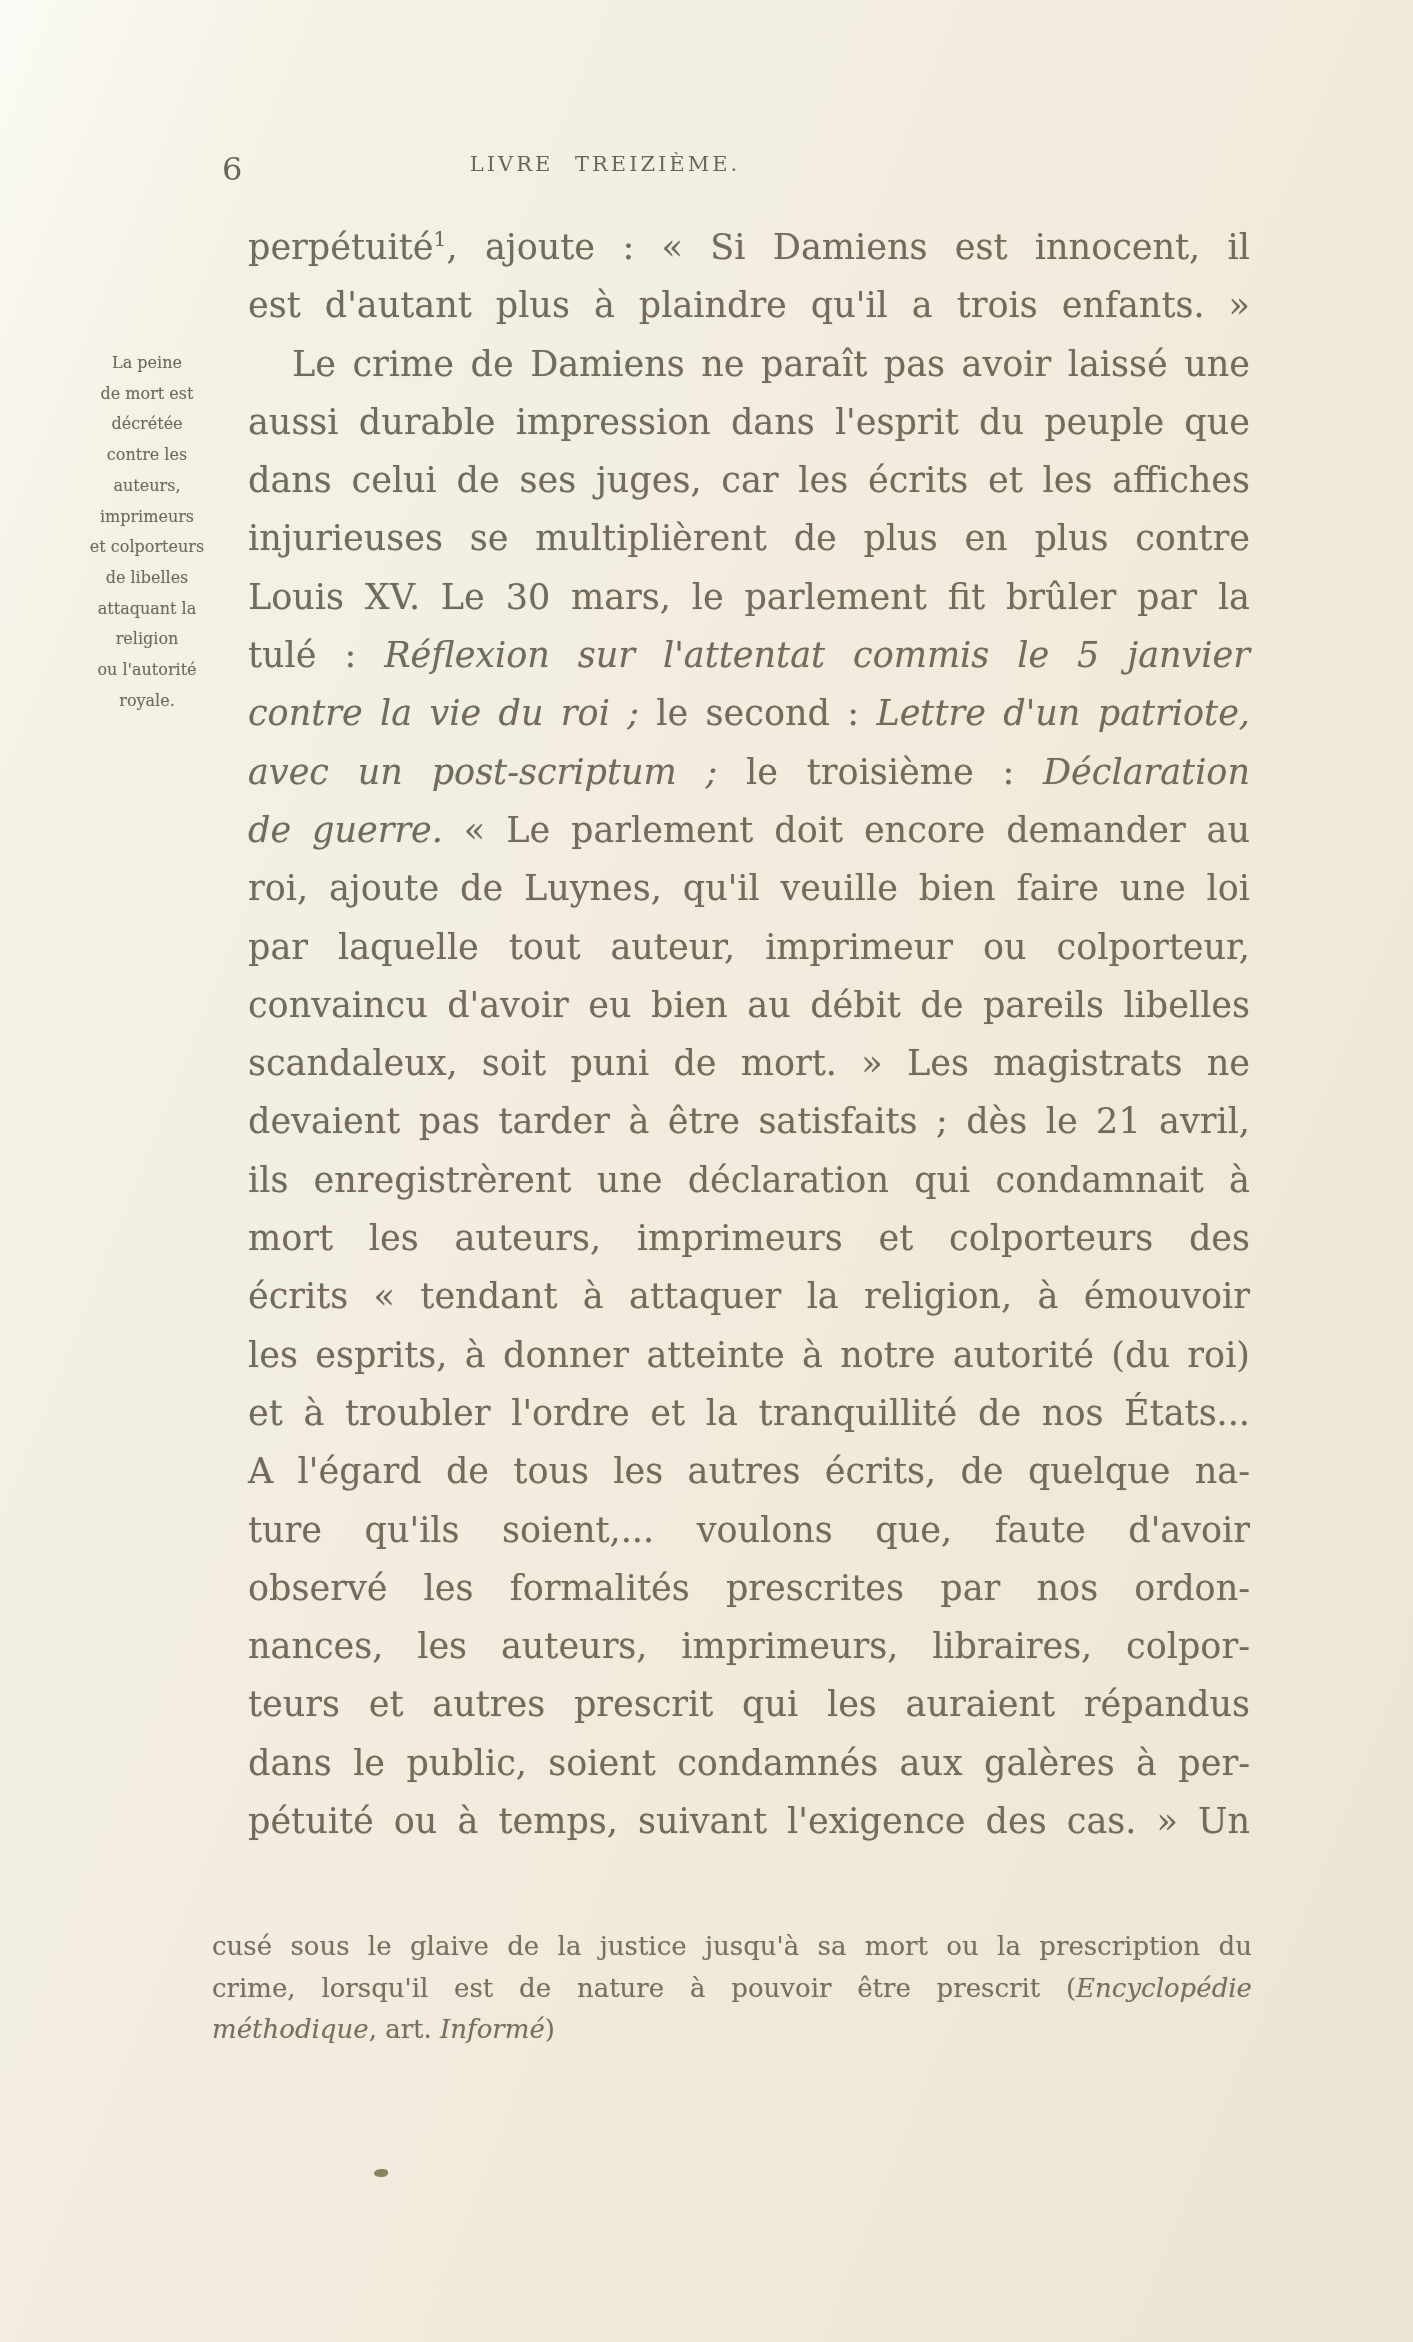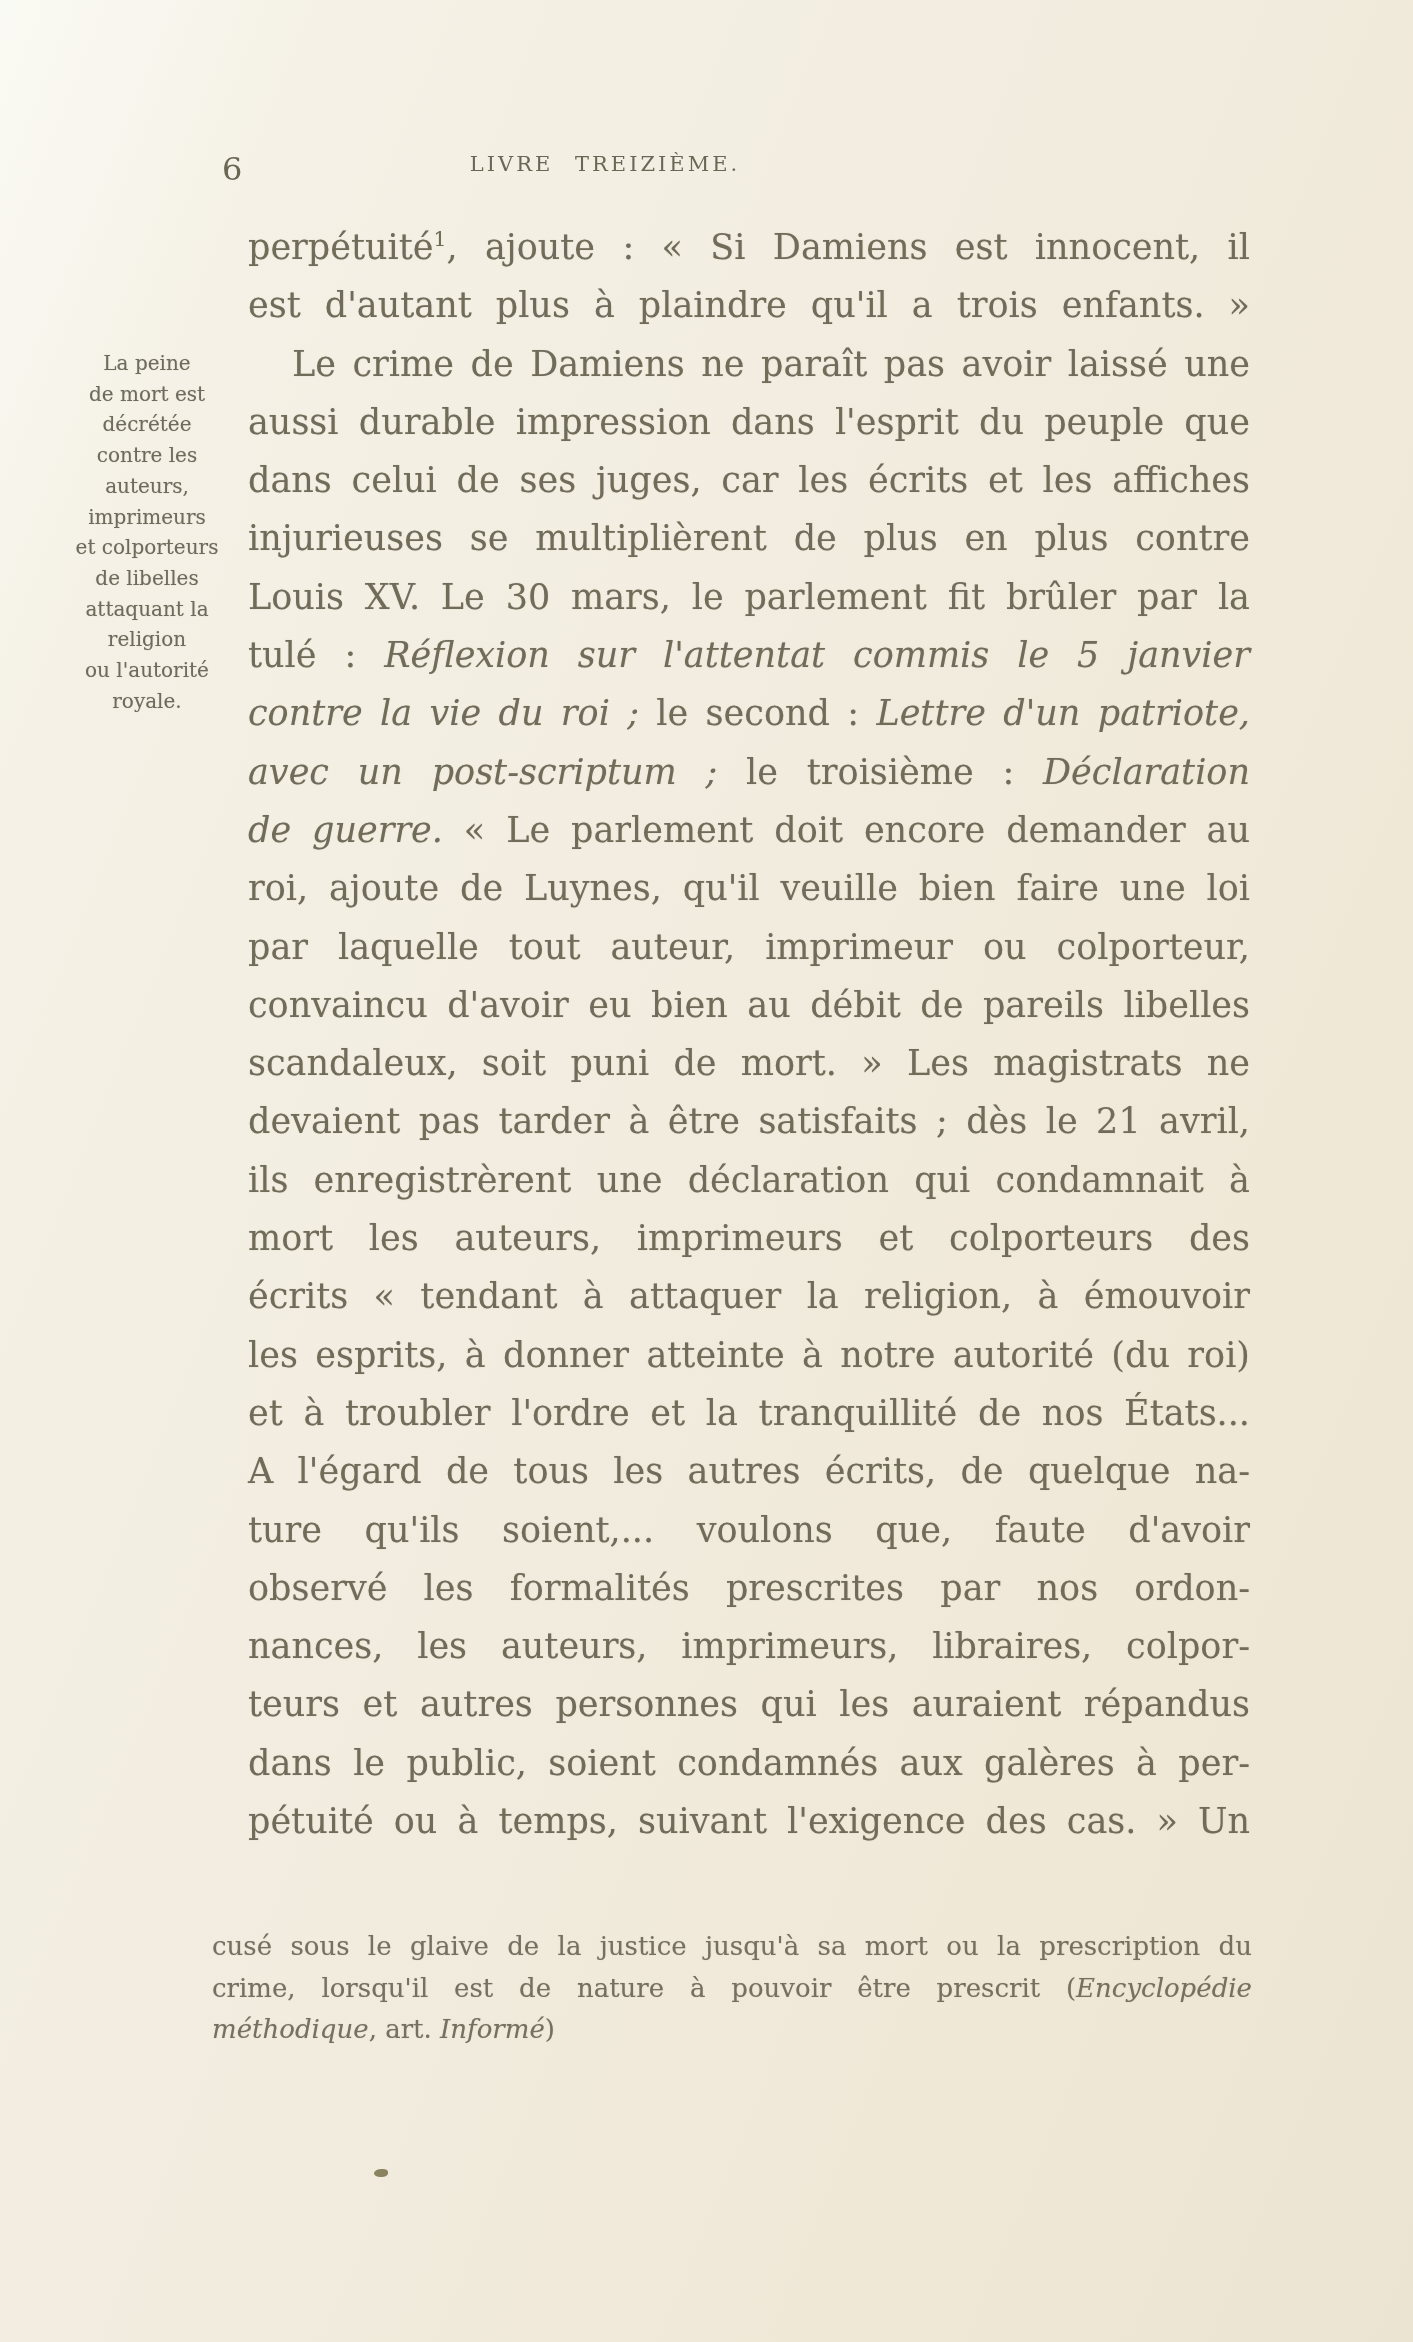--- a/index.html
+++ b/index.html
@@ -25,21 +25,21 @@
     font-size: 21px;
     letter-spacing: 3px;
     word-spacing: 12px;
     white-space: nowrap;
     color: #6b6755;
   }
   .margin-note {
     position: absolute;
     left: 48px; top: 348px;
     width: 198px;
-    font-size: 20px;
+    font-size: 16px;
     line-height: 30.7px;
     color: #6e6b5c;
     text-align: center;
   }
   .margin-note .tline { text-align: center; text-align-last: center; }
   .body-text {
     position: absolute;
     left: 248px; top: 218px;
     width: 1002px;
     font-size: 35px;
@@ -121,21 +121,21 @@
       <div class="tline"><span>devaient pas tarder à être satisfaits ; dès le 21 avril,</span></div>
       <div class="tline"><span>ils enregistrèrent une déclaration qui condamnait à</span></div>
       <div class="tline"><span>mort les auteurs, imprimeurs et colporteurs des</span></div>
       <div class="tline"><span>écrits « tendant à attaquer la religion, à émouvoir</span></div>
       <div class="tline"><span>les esprits, à donner atteinte à notre autorité (du roi)</span></div>
       <div class="tline"><span>et à troubler l'ordre et la tranquillité de nos États...</span></div>
       <div class="tline"><span>A l'égard de tous les autres écrits, de quelque na-</span></div>
       <div class="tline"><span>ture qu'ils soient,... voulons que, faute d'avoir</span></div>
       <div class="tline"><span>observé les formalités prescrites par nos ordon-</span></div>
       <div class="tline"><span>nances, les auteurs, imprimeurs, libraires, colpor-</span></div>
-      <div class="tline"><span>teurs et autres personnes qui les auraient répandus</span></div>
+      <div class="tline"><span>teurs et autres prescrit qui les auraient répandus</span></div>
       <div class="tline"><span>dans le public, soient condamnés aux galères à per-</span></div>
       <div class="tline"><span>pétuité ou à temps, suivant l'exigence des cas. » Un</span></div>
     </main>
 
   <footer class="footnote">
       <div class="tline"><span>cusé sous le glaive de la justice jusqu'à sa mort ou la prescription du</span></div>
       <div class="tline"><span>crime, lorsqu'il est de nature à pouvoir être prescrit (</span><span class="it">Encyclopédie</span></div>
       <div class="tline lastline"><span class="it">méthodique</span><span>, art. </span><span class="it">Informé</span><span>)</span></div>
     </footer>
 

